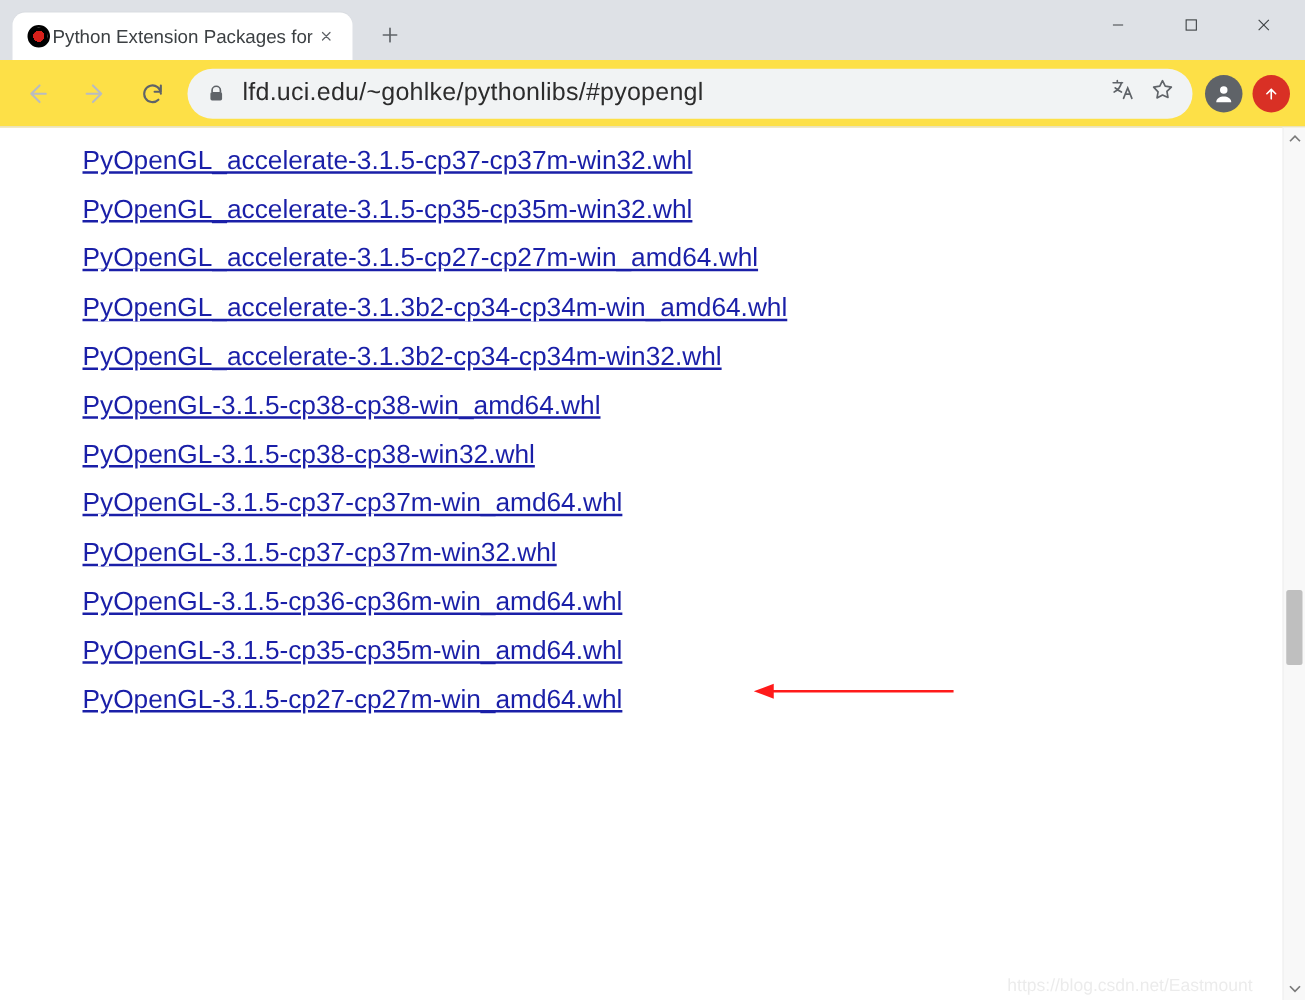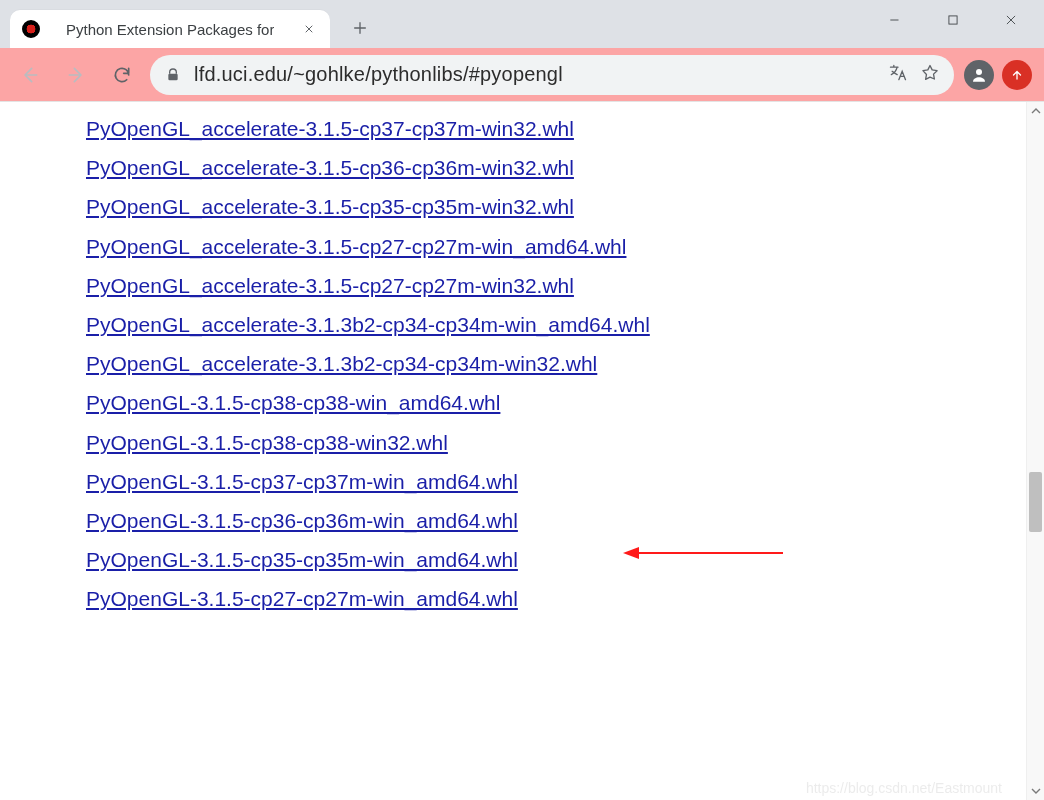--- a/index.html
+++ b/index.html
@@ -49,21 +49,21 @@
   .tab {
     display: flex;
     align-items: center;
     height: 38px;
     background: #fff;
     border-radius: 10px 10px 0 0;
     padding: 4px 12px;
     margin-top: 10px;
     max-width: 330px;
     min-width: 200px;
-    gap: 26px;
+    gap: 2px;
     box-shadow: 0 -1px 0 rgba(0,0,0,.02);
   }
   .tab .favicon {
     width: 18px; height: 18px;
     border-radius: 50%;
     background: radial-gradient(circle at 50% 50%, #d7201b 0 45%, #000 46% 100%);
     border: 2px solid #000;
     flex: 0 0 auto;
   }
   .tab .tab-title {
@@ -108,21 +108,21 @@
     width: 58px; height: 38px;
     display: flex; align-items: center; justify-content: center;
     color: #3c4043;
     cursor: pointer;
   }
   .win-btn svg { width: 14px; height: 14px; }
 
   
   .toolbar {
     height: 54px;
-    background: #fca5a5;
+    background: #fde047;
     border-bottom: 1px solid #e4e4e4;
     display: flex;
     align-items: center;
     padding: 0 12px;
     gap: 10px;
   }
 
   .icon-btn {
     width: 36px; height: 36px;
     border-radius: 50%;
@@ -182,21 +182,20 @@
     display: flex; align-items: center; justify-content: center;
     color: #fff;
   }
   .ext-badge svg { width: 14px; height: 14px; fill: #fff; }
 
   
   .viewport {
     position: relative;
     height: calc(800px - 48px - 54px);
     display: flex;
-    padding-left: 20px;
   }
   .content {
     flex: 1 1 auto;
     padding: 14px 0 0 66px;
     overflow: hidden;
     position: relative;
   }
 
   .file-list {
     list-style: none;
@@ -359,29 +358,28 @@
             <path d="M12 19V6M6 12l6-6 6 6" stroke="#fff" stroke-width="2.2" fill="none" stroke-linecap="round" stroke-linejoin="round"></path>
           </svg>
       </div>
     </div>
   </div>
 
   <div class="viewport">
     <div class="content">
       <ul class="file-list" id="file-list">
           <li><a>PyOpenGL_accelerate-3.1.5-cp37-cp37m-win32.whl</a></li>
-          <li><a>PyOpenGL_accelerate-3.1.5-cp36-cp36m-win32.whl</a></li>
           <li><a>PyOpenGL_accelerate-3.1.5-cp35-cp35m-win32.whl</a></li>
           <li><a>PyOpenGL_accelerate-3.1.5-cp27-cp27m-win_amd64.whl</a></li>
-          <li><a>PyOpenGL_accelerate-3.1.5-cp27-cp27m-win32.whl</a></li>
           <li><a>PyOpenGL_accelerate-3.1.3b2-cp34-cp34m-win_amd64.whl</a></li>
           <li><a>PyOpenGL_accelerate-3.1.3b2-cp34-cp34m-win32.whl</a></li>
           <li><a>PyOpenGL-3.1.5-cp38-cp38-win_amd64.whl</a></li>
           <li><a>PyOpenGL-3.1.5-cp38-cp38-win32.whl</a></li>
           <li><a>PyOpenGL-3.1.5-cp37-cp37m-win_amd64.whl</a></li>
+          <li><a>PyOpenGL-3.1.5-cp37-cp37m-win32.whl</a></li>
           <li><a>PyOpenGL-3.1.5-cp36-cp36m-win_amd64.whl</a></li>
           <li><a>PyOpenGL-3.1.5-cp35-cp35m-win_amd64.whl</a></li>
           <li><a>PyOpenGL-3.1.5-cp27-cp27m-win_amd64.whl</a></li>
         </ul>
 
       <div class="arrow">
         <svg viewBox="0 0 160 20">
           <line x1="160" y1="10" x2="12" y2="10" stroke="#ff1a1a" stroke-width="2"></line>
           <polygon points="0,10 16,4 16,16" fill="#ff1a1a"></polygon>
         </svg>

